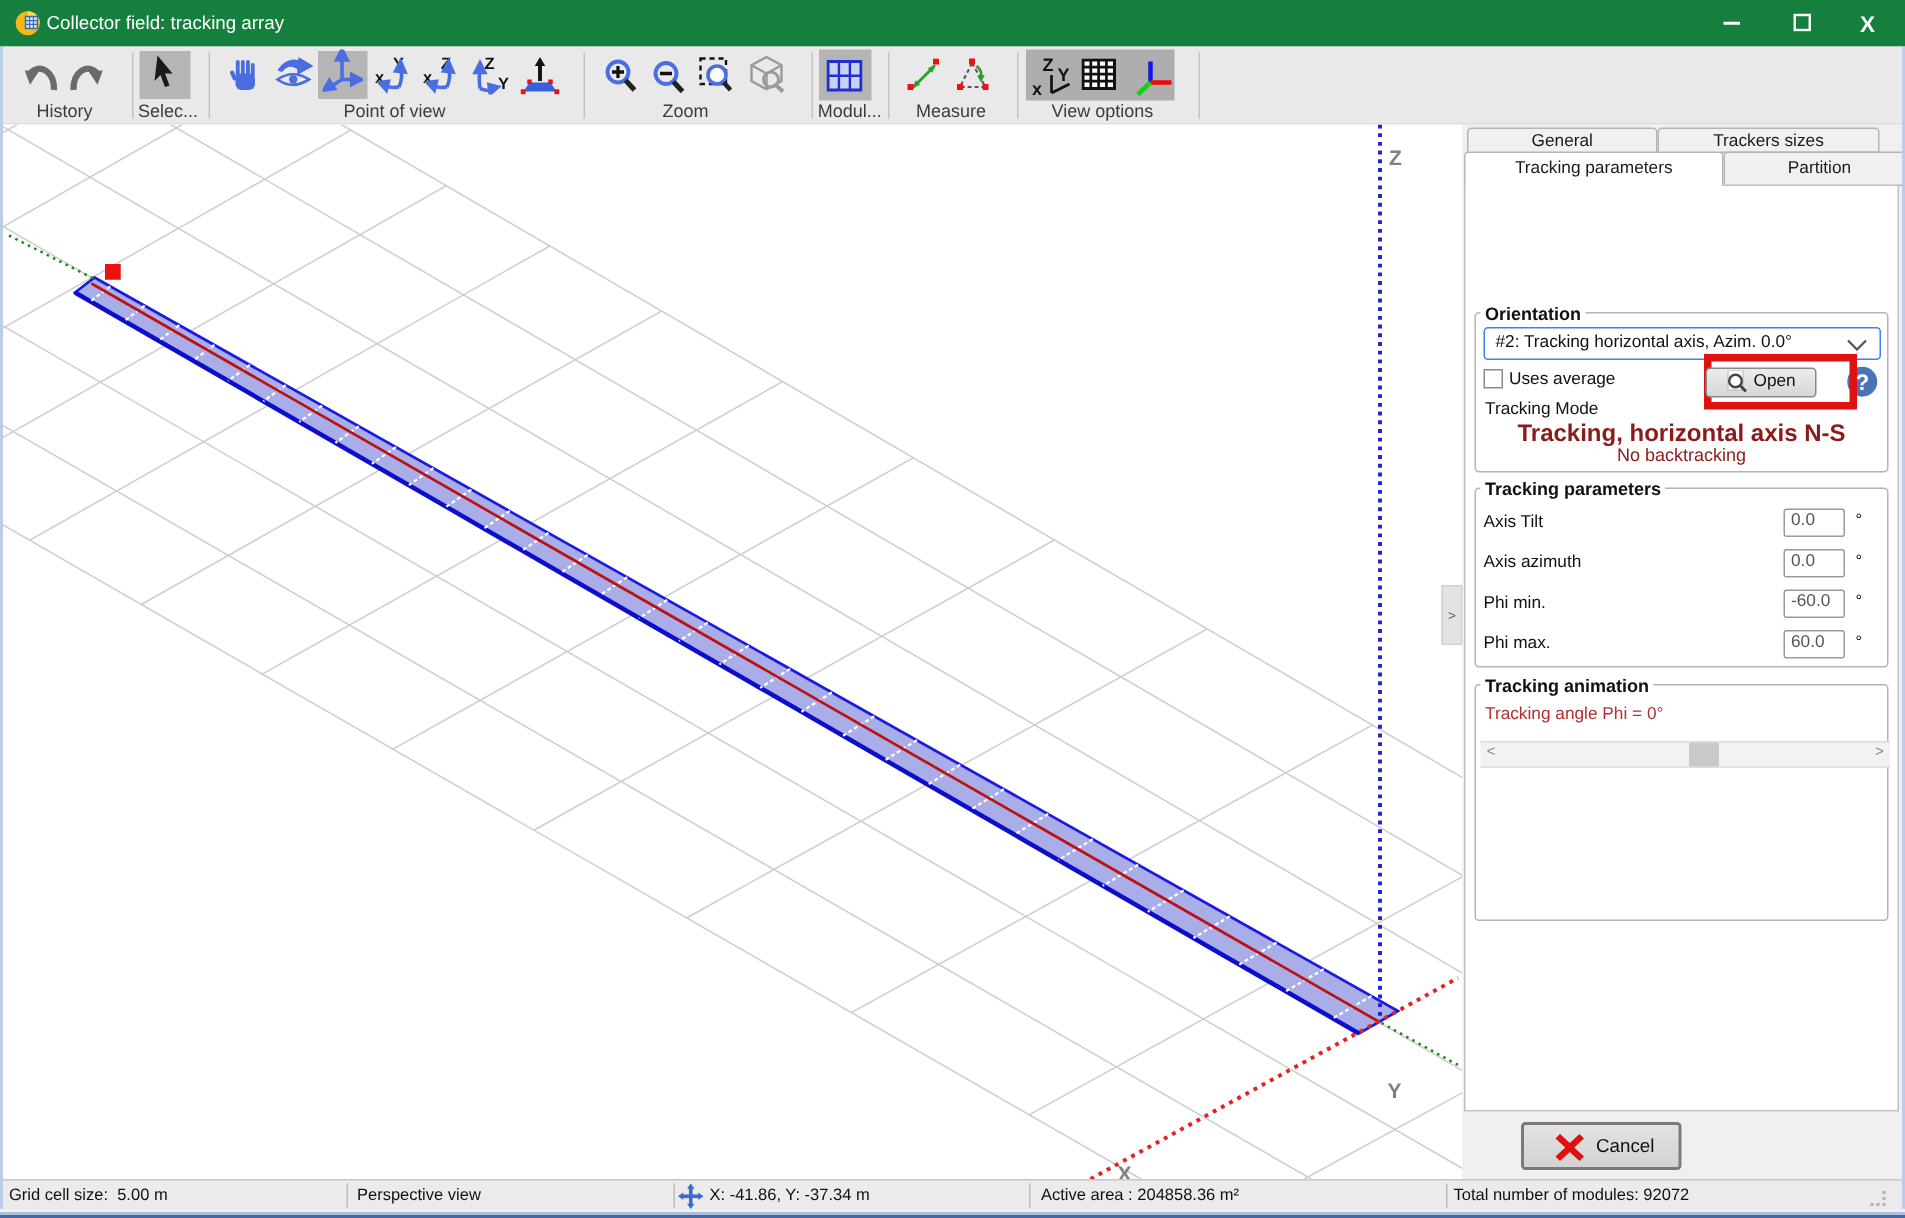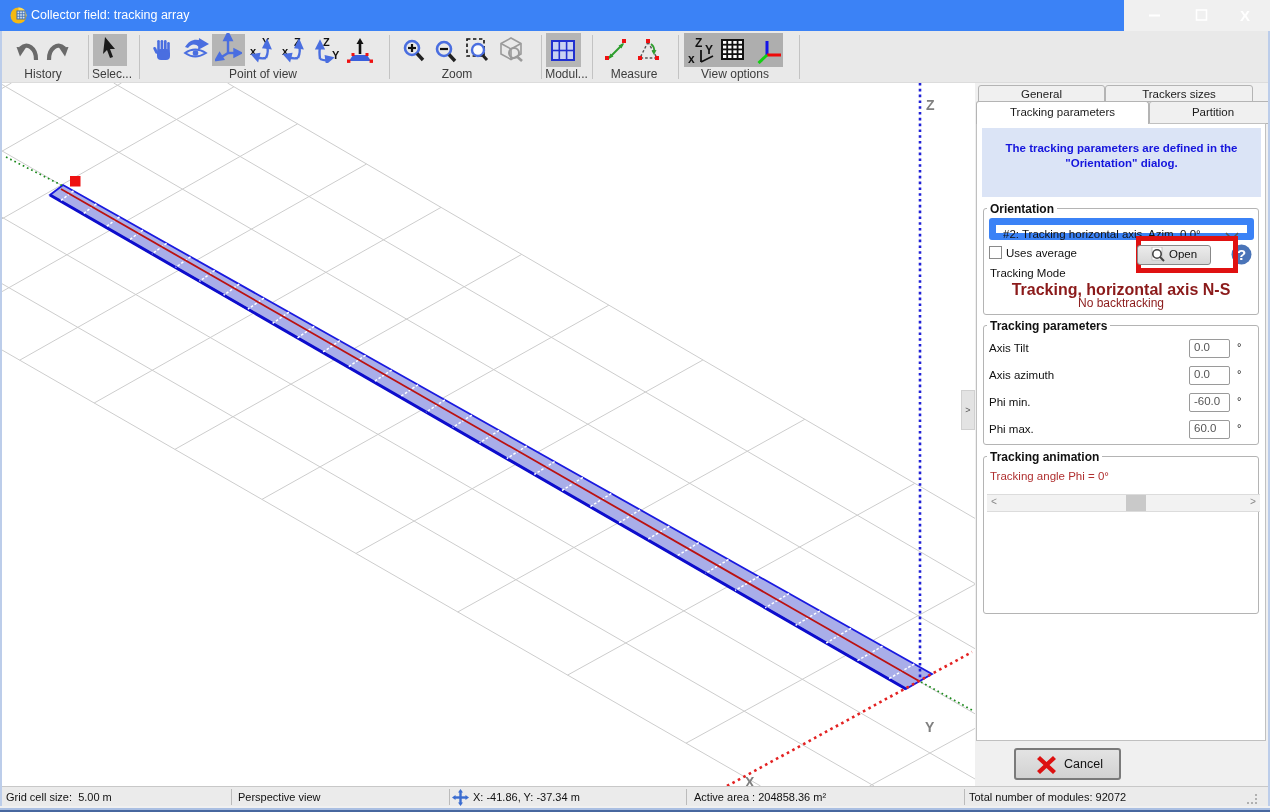--- a/index.html
+++ b/index.html
@@ -1,16 +1,16 @@
 <!DOCTYPE html>
 <html><head><meta charset="utf-8"><style>
 *{margin:0;padding:0;box-sizing:border-box}
 html,body{width:1270px;height:812px;overflow:hidden;font-family:"Liberation Sans",sans-serif}
 #win{position:relative;width:1270px;height:812px;background:#f0f0f0}
-#title{position:absolute;left:0;top:0;width:1124px;height:31px;background:#3b82f6}
+#title{position:absolute;left:0;top:0;width:1270px;height:31px;background:#15803d}
 #title .txt{position:absolute;left:31px;top:8px;color:#fff;font-size:12.5px}
 #toolbar{position:absolute;left:2px;top:31px;width:1266px;height:52px;background:#e9e9e9;border-bottom:1px solid #dcdcdc}
 .tsep{position:absolute;top:35px;width:1px;height:44px;background:#c3c3c3}
 .tlab{position:absolute;top:67px;font-size:12px;color:#3c3c3c;text-align:center;white-space:nowrap}
 .press{position:absolute;background:#b5b5b5}
 #canvas{position:absolute;left:2px;top:83px;width:973px;height:703px;background:#fff}
 #splitbtn{position:absolute;left:961px;top:390px;width:14px;height:40px;background:#e3e3e3;border:1px solid #d0d0d0;color:#555;font-size:9px;line-height:38px;text-align:center}
 #panel{position:absolute;left:975px;top:83px;width:293px;height:703px;background:#f0f0f0}
 .tab{position:absolute;background:#f0f0f0;border:1px solid #b4b4b4;border-radius:3px 3px 0 0;font-size:11.5px;color:#1a1a1a;text-align:center}
 #content{position:absolute;left:1px;top:40px;width:290px;height:618px;background:#fff;border:1px solid #c0c0c0}
@@ -288,24 +288,23 @@
 <text x="923" y="649">Y</text>
 </g>
 </svg>
 <div id="splitbtn">&gt;</div>
 <div id="panel">
 <div class="tab" style="left:3px;top:2px;width:127px;height:17px;line-height:16px">General</div>
 <div class="tab" style="left:130px;top:2px;width:148px;height:17px;line-height:16px">Trackers sizes</div>
 <div class="tab" style="left:174px;top:18px;width:128px;height:23px;line-height:21px">Partition</div>
 <div class="tab" style="left:1px;top:18px;width:173px;height:23px;line-height:21px;background:#fff;border-bottom:none;z-index:3">Tracking parameters</div>
 <div id="content">
-<div id="infobox">The tracking parameters are defined in the<br>"Orientation" dialog.</div>
 <div class="gbox" style="left:6px;top:84px;width:276px;height:107px"></div>
 <div class="glab" style="left:10px;top:78px">Orientation</div>
-<div style="position:absolute;left:12px;top:94px;width:265px;height:22px;border:7px solid #3b82f6;border-radius:3px;background:#fff;font-size:11.5px;color:#111;padding:3px 0 0 7px">#2: Tracking horizontal axis, Azim. 0.0°
+<div style="position:absolute;left:12px;top:94px;width:265px;height:22px;border:1px solid #3b82f6;border-radius:3px;background:#fff;font-size:11.5px;color:#111;padding:3px 0 0 7px">#2: Tracking horizontal axis, Azim. 0.0°
 <svg style="position:absolute;right:8px;top:7px" width="14" height="8" viewBox="0 0 14 8">
             <path d="M1 1 L7 7 L13 1" fill="none" stroke="#555" stroke-width="1.5"></path>
           </svg></div>
 <div style="position:absolute;left:12px;top:122px;width:13px;height:13px;border:1.5px solid #8a8a8a;background:#fff"></div>
 <div class="lbl" style="left:29px;top:123px">Uses average</div>
 <div class="lbl" style="left:13px;top:143px">Tracking Mode</div>
 <div class="lbl" style="left:0;top:157px;width:288px;text-align:center;font-weight:bold;color:#8b1a1a;font-size:16px">Tracking, horizontal axis N-S</div>
 <div class="lbl" style="left:0;top:172px;width:288px;text-align:center;font-weight:normal;color:#8b1a1a;font-size:12px">No backtracking</div>
 <svg style="position:absolute;left:254px;top:120px" width="21" height="21" viewBox="0 0 21 21">
           <circle cx="10.5" cy="10.5" r="10" fill="#4a74b8"></circle>

